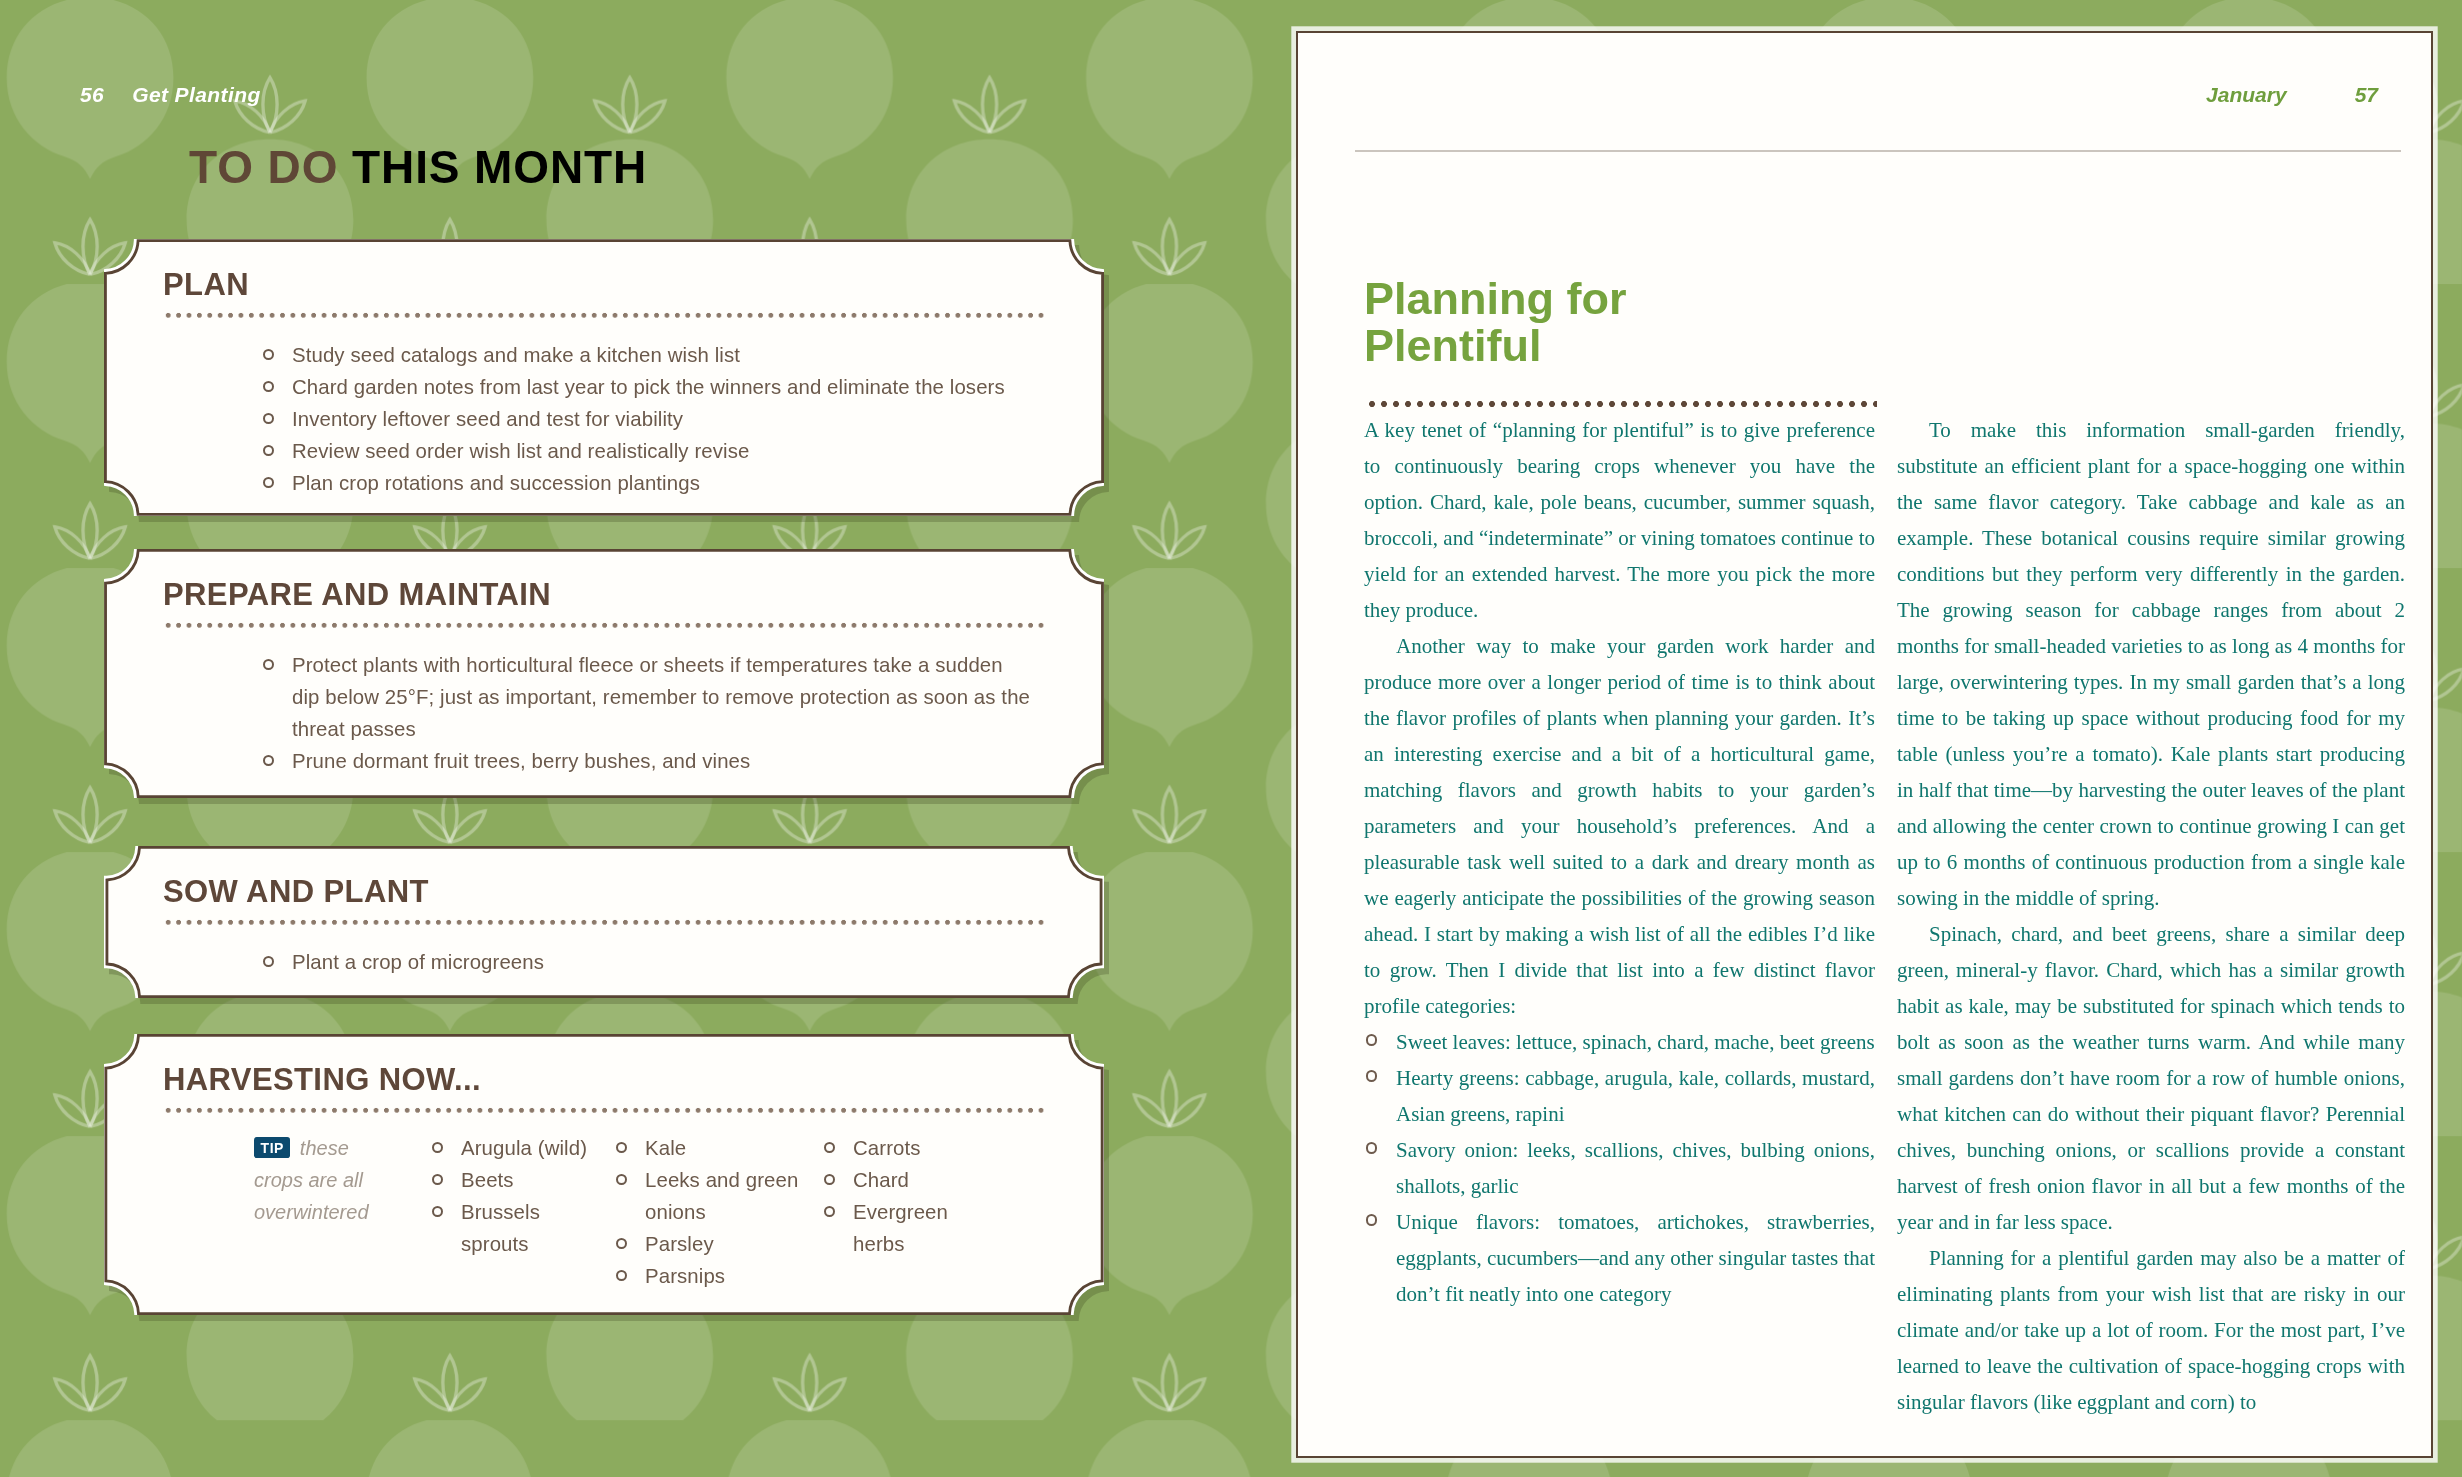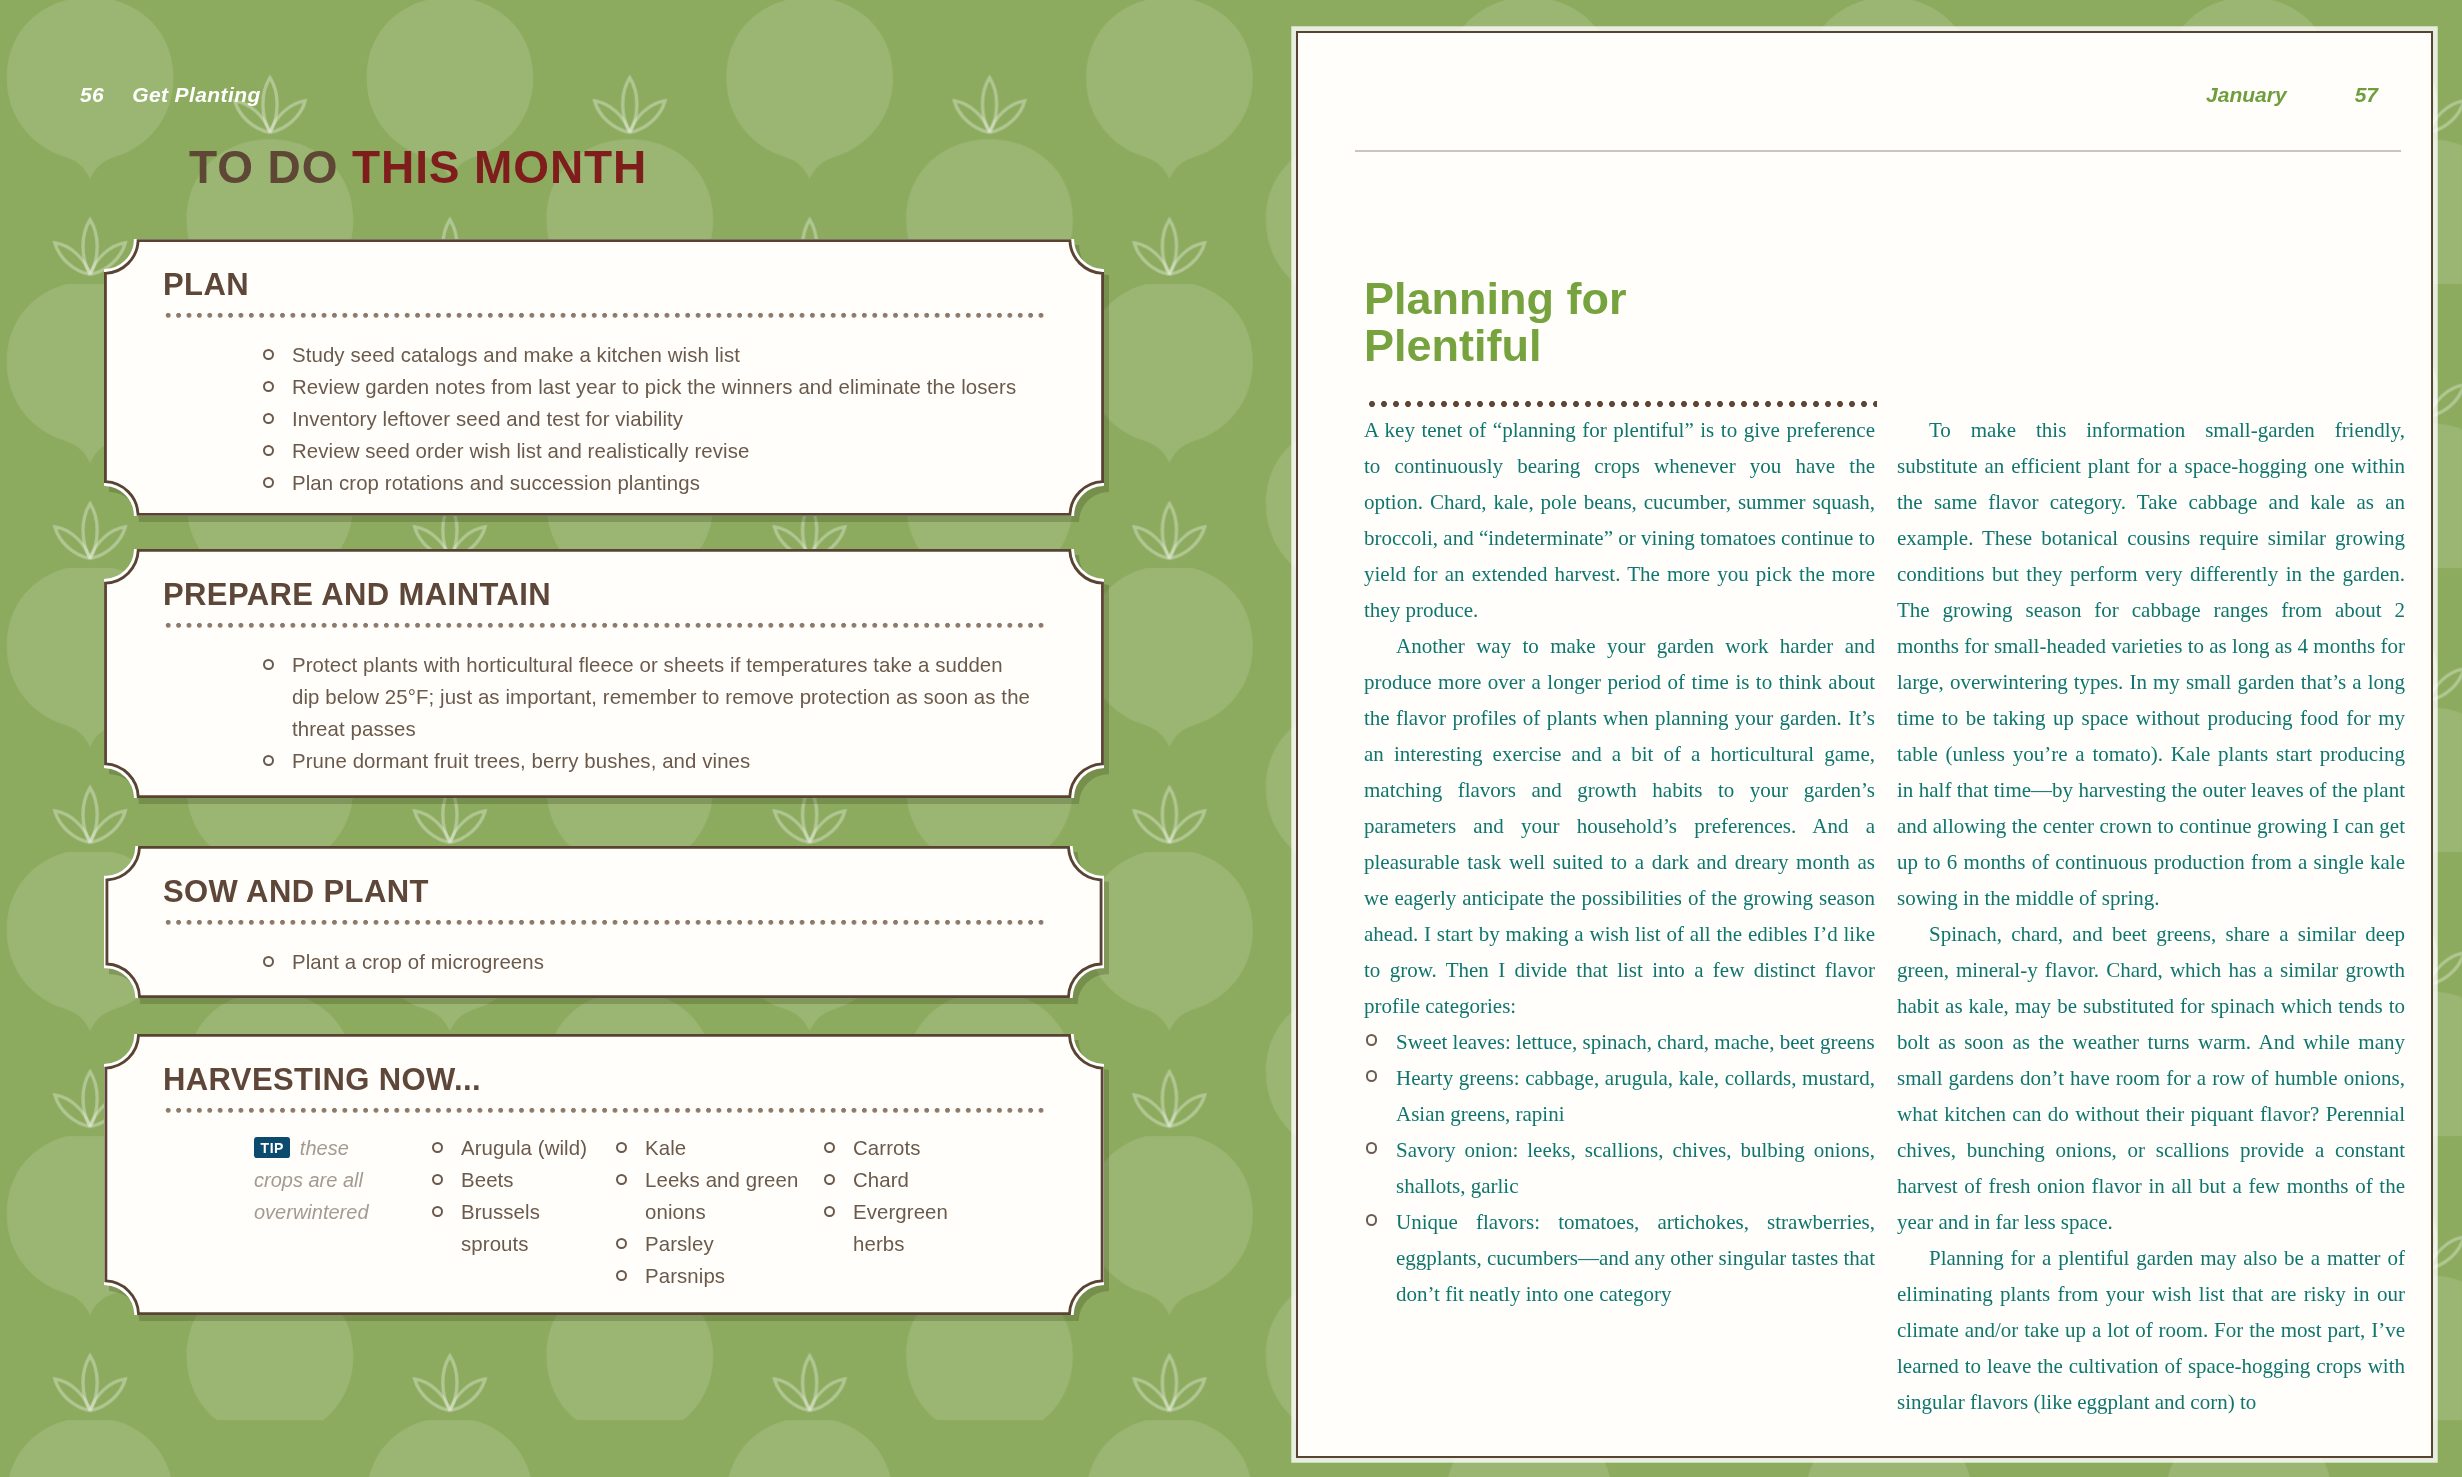--- a/index.html
+++ b/index.html
@@ -15,21 +15,21 @@
   .run-head-left{
     position:absolute;left:80px;top:83px;color:#ffffff;
     font-weight:bold;font-style:italic;font-size:21px;letter-spacing:0.4px;
     display:flex;gap:28px;align-items:baseline;
   }
   .page-title{
     position:absolute;left:189px;top:140px;
     font-size:46px;font-weight:800;letter-spacing:0.9px;white-space:nowrap;
   }
   .page-title .accent{color:#5f4736;}
-  .page-title .rest{color:#7f1d1d;}
+  .page-title .rest{color:#000000;}
 
   .todo-box{position:absolute;left:104px;width:1000px;}
   .box-plan{top:239px;height:277px;}
   .box-prepare{top:549px;height:249px;}
   .box-sow{top:846px;height:152px;}
   .box-harvest{top:1034px;height:281px;}
   .todo-box > svg.frame{position:absolute;left:0;top:0;filter:drop-shadow(5.7px 6.6px 0 rgba(62,72,34,.28));}
   .box-content{position:relative;padding:28px 55px 0 59px;}
   .box-heading{font-size:31px;font-weight:800;color:#5e4739;letter-spacing:0.4px;}
   .dots{height:6.6px;background-repeat:repeat-x;background-position:0 50%;
@@ -131,21 +131,21 @@
   <div class="todo-box box-plan">
       <svg width="1000" height="277" class="frame" viewBox="0 0 1056 292">
         <path d="M 36 1.5 L 1020 1.5 A 36 36 0 0 0 1054.5 36 L 1054.5 256 A 36 36 0 0 0 1020 290.5 L 36 290.5 A 36 36 0 0 0 1.5 256 L 1.5 36 A 36 36 0 0 0 36 1.5 Z" fill="#ffffff" stroke="#ffffff" stroke-width="9"></path>
         <path d="M 36 1.5 L 1020 1.5 A 36 36 0 0 0 1054.5 36 L 1054.5 256 A 36 36 0 0 0 1020 290.5 L 36 290.5 A 36 36 0 0 0 1.5 256 L 1.5 36 A 36 36 0 0 0 36 1.5 Z" fill="#fffefb" stroke="#594434" stroke-width="3"></path>
       </svg>
     <div class="box-content">
       <div class="box-heading">PLAN</div>
       <div class="dots"></div>
       <ul class="box-list">
         <li>Study seed catalogs and make a kitchen wish list</li>
-        <li>Review garden notes from last year to pick the winners and eliminate the losers</li>
+        <li>Chard garden notes from last year to pick the winners and eliminate the losers</li>
         <li>Inventory leftover seed and test for viability</li>
         <li>Review seed order wish list and realistically revise</li>
         <li>Plan crop rotations and succession plantings</li>
       </ul>
     </div>
   </div>
 
   <div class="todo-box box-prepare">
       <svg width="1000" height="249" class="frame" viewBox="0 0 1056 263">
         <path d="M 36 1.5 L 1020 1.5 A 36 36 0 0 0 1054.5 36 L 1054.5 227 A 36 36 0 0 0 1020 261.5 L 36 261.5 A 36 36 0 0 0 1.5 227 L 1.5 36 A 36 36 0 0 0 36 1.5 Z" fill="#ffffff" stroke="#ffffff" stroke-width="9"></path>

